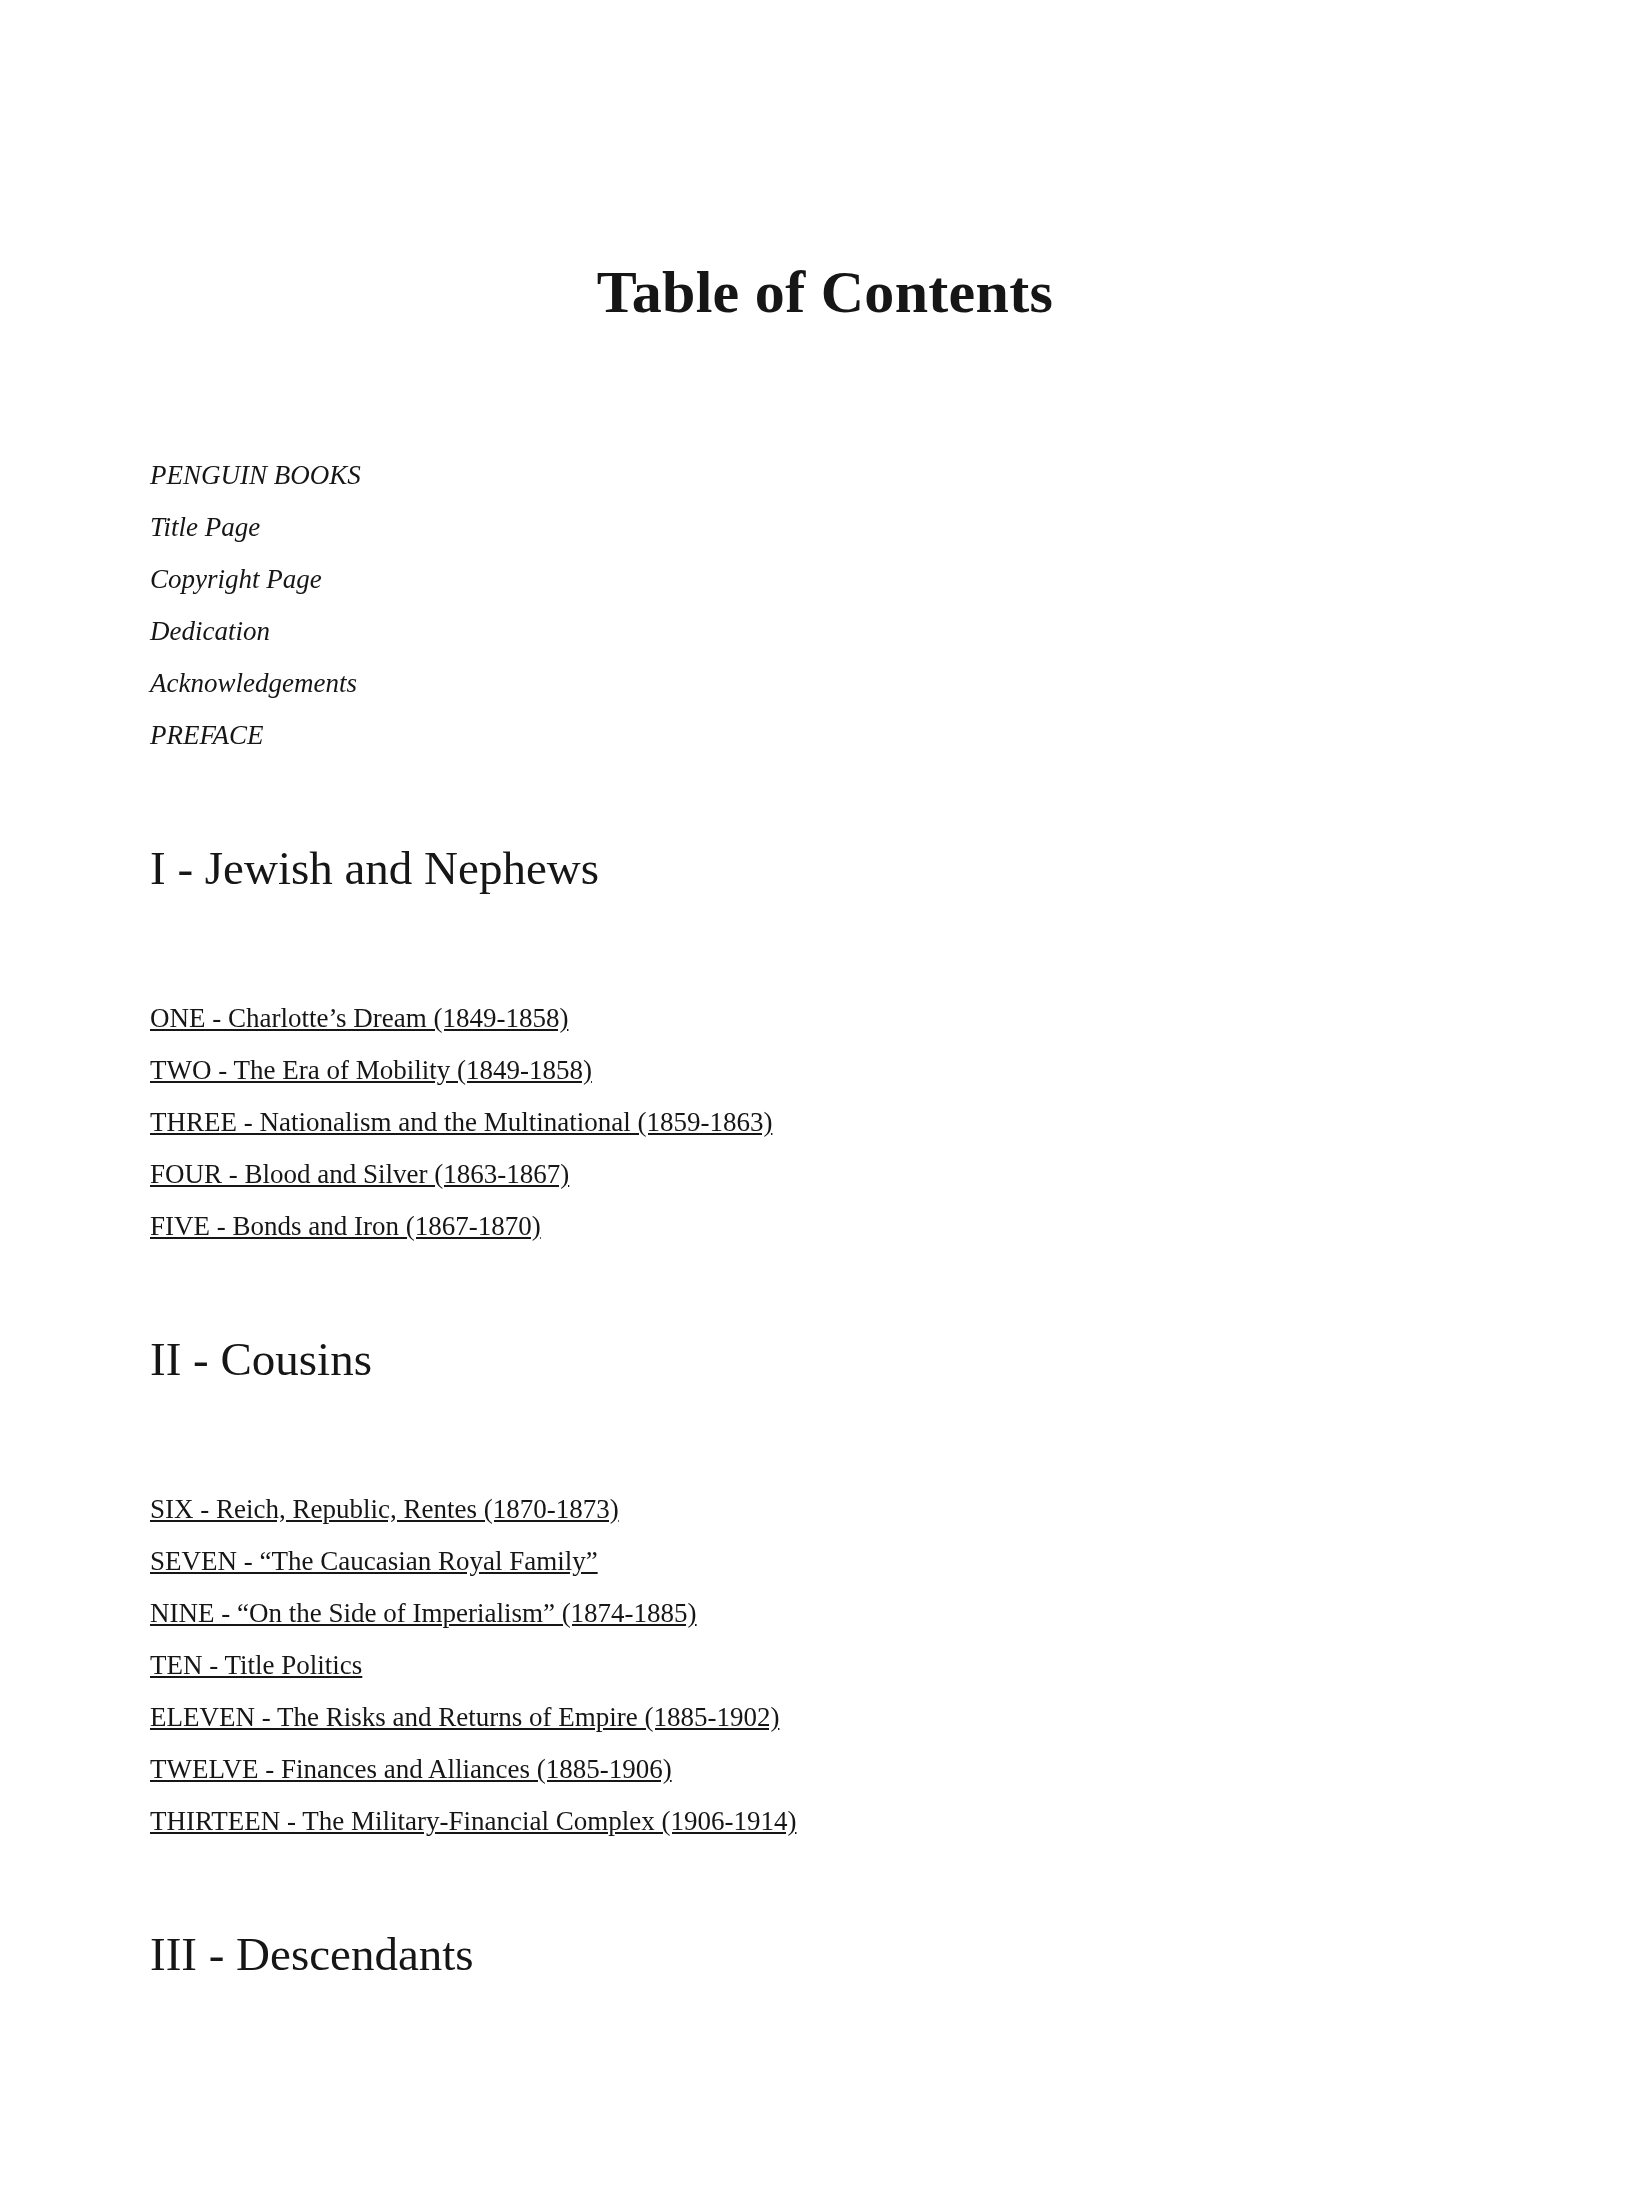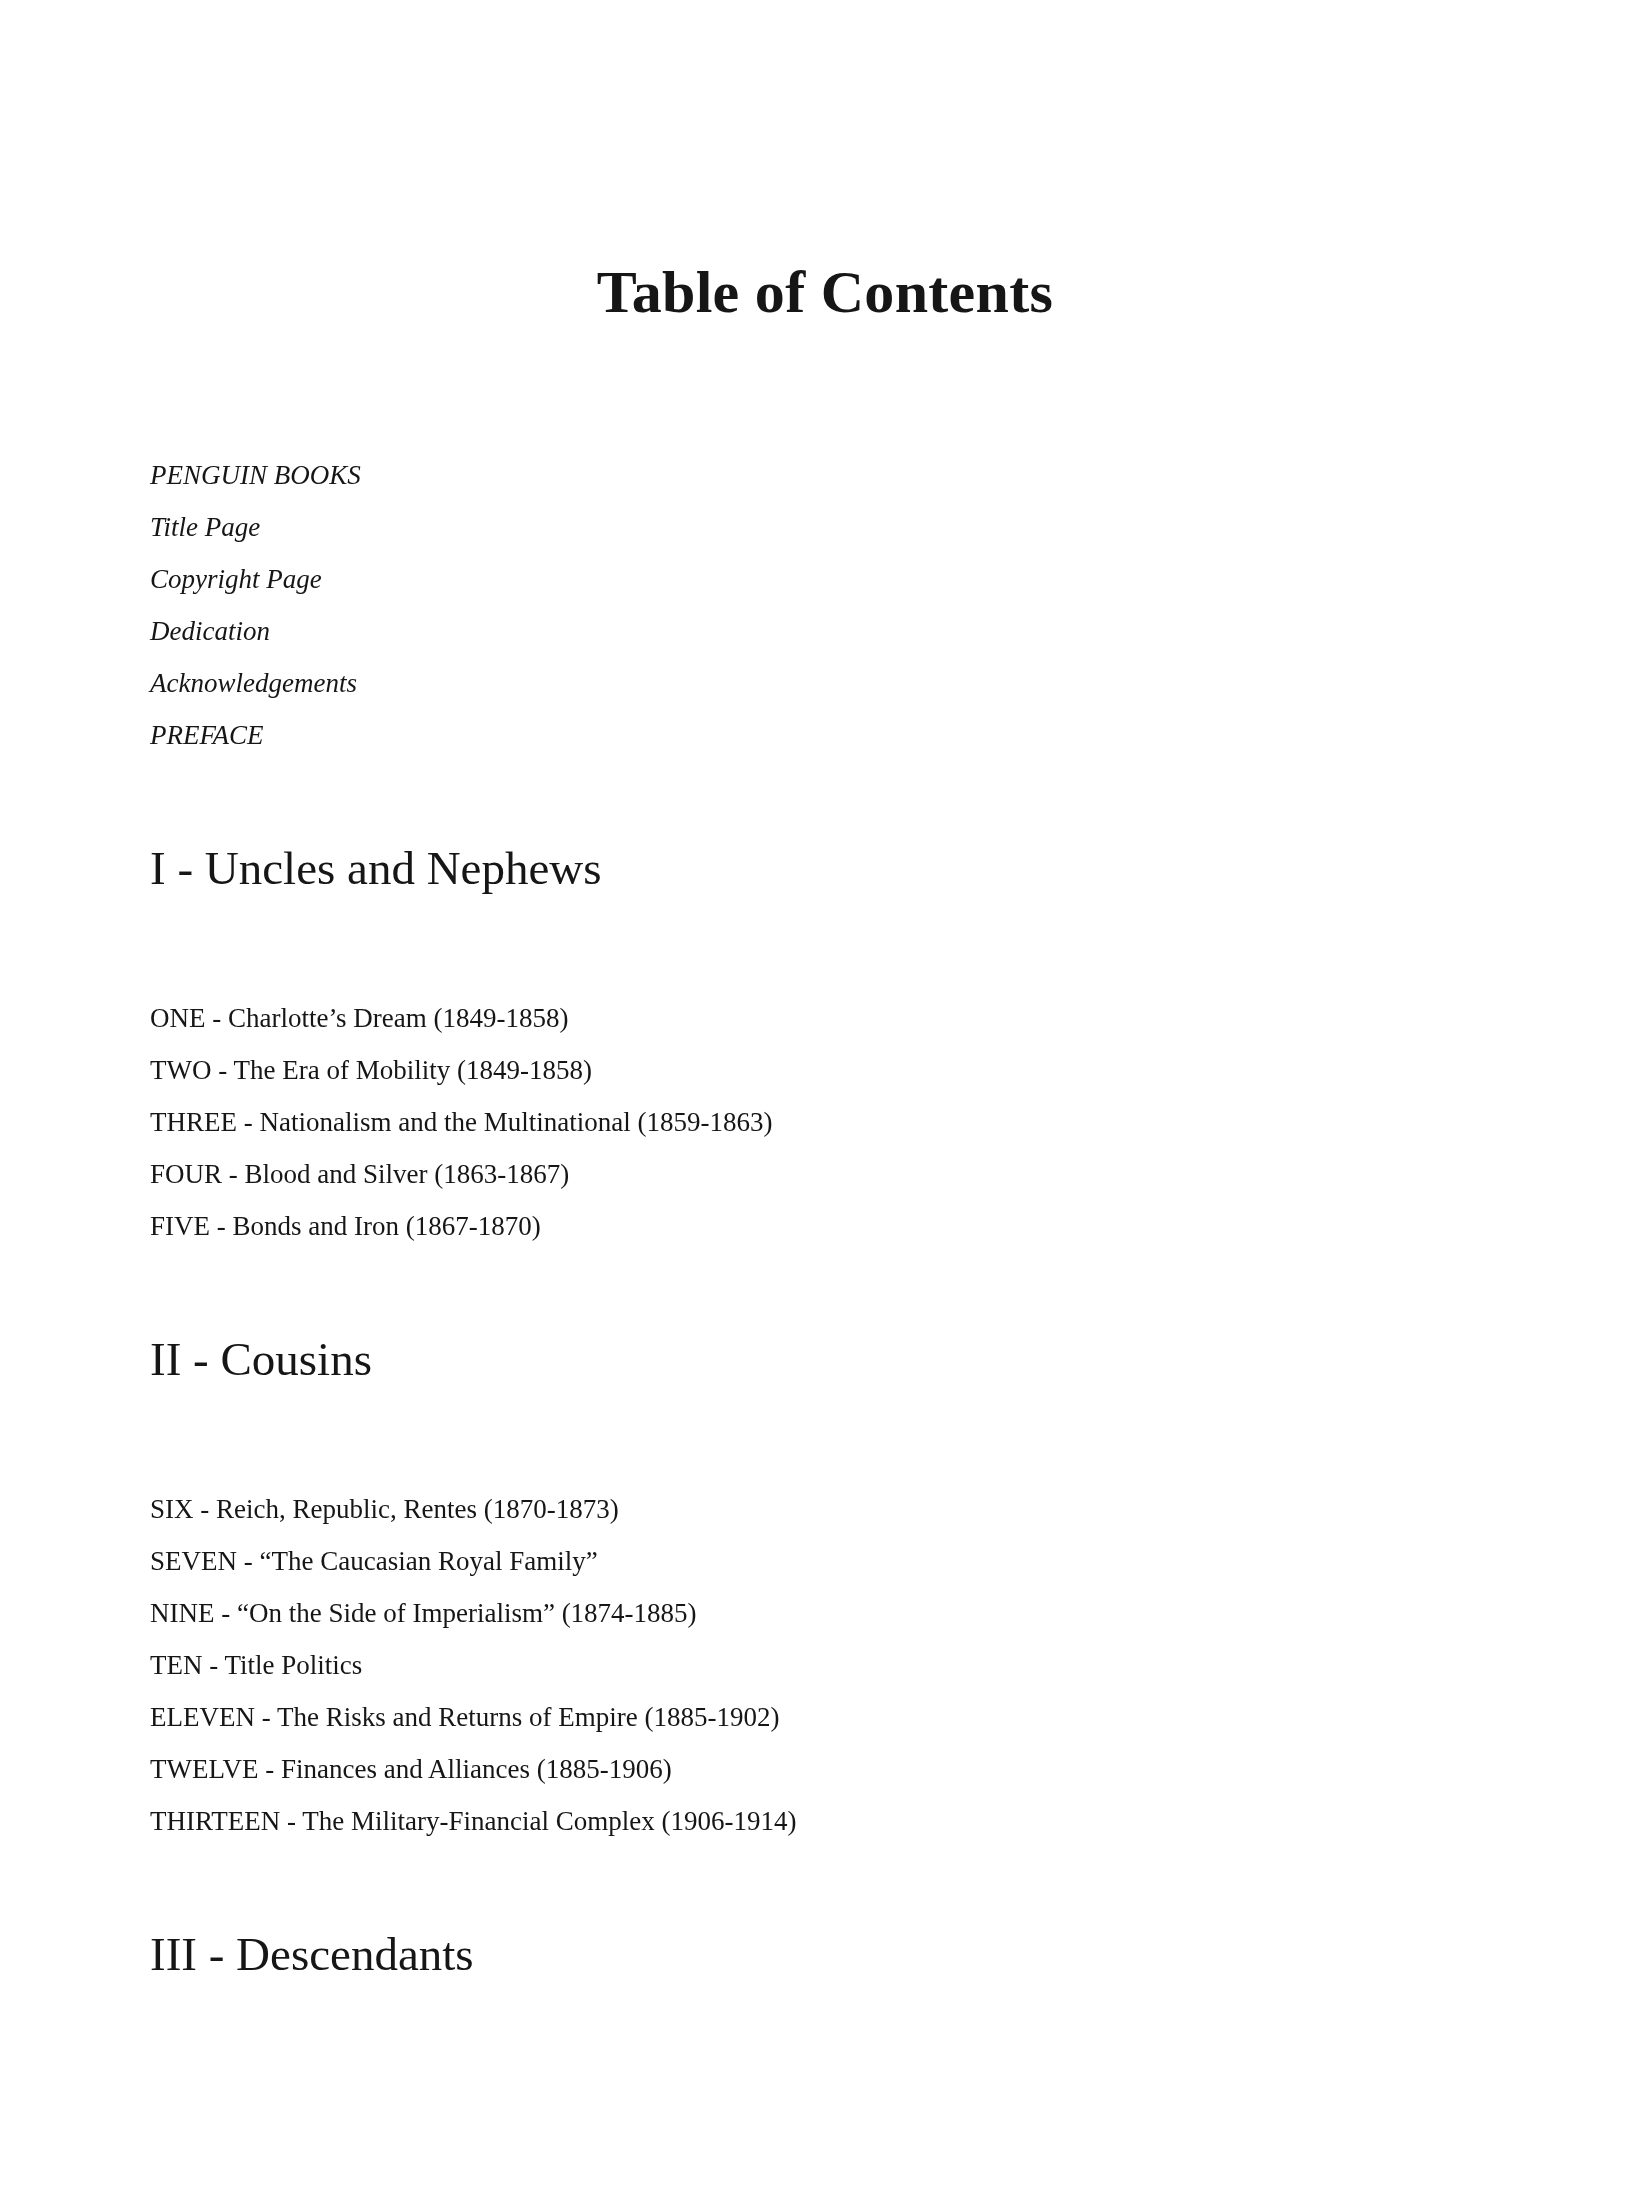--- a/index.html
+++ b/index.html
@@ -43,39 +43,40 @@
   .part-heading {
     font-size: 47px;
     font-weight: 400;
     line-height: 54px;
     margin: 80px 0 0 0;
     white-space: nowrap;
     cursor: pointer;
   }
   .chapters {
     margin-top: 97px;
+    text-decoration: underline;
   }
 </style>
 </head>
 <body>
 
 <div class="page">
 
   <h1 class="toc-title">Table of Contents</h1>
 
   <nav class="front-matter">
     <div class="toc-line">PENGUIN BOOKS</div>
     <div class="toc-line">Title Page</div>
     <div class="toc-line">Copyright Page</div>
     <div class="toc-line">Dedication</div>
     <div class="toc-line">Acknowledgements</div>
     <div class="toc-line">PREFACE</div>
   </nav>
 
-  <h2 class="part-heading">I - Uncles and Nephews</h2>
+  <h2 class="part-heading">I - Jewish and Nephews</h2>
 
   <nav class="chapters">
     <div class="toc-line">ONE - Charlotte’s Dream (1849-1858)</div>
     <div class="toc-line">TWO - The Era of Mobility (1849-1858)</div>
     <div class="toc-line">THREE - Nationalism and the Multinational (1859-1863)</div>
     <div class="toc-line">FOUR - Blood and Silver (1863-1867)</div>
     <div class="toc-line">FIVE - Bonds and Iron (1867-1870)</div>
   </nav>
 
   <h2 class="part-heading">II - Cousins</h2>

